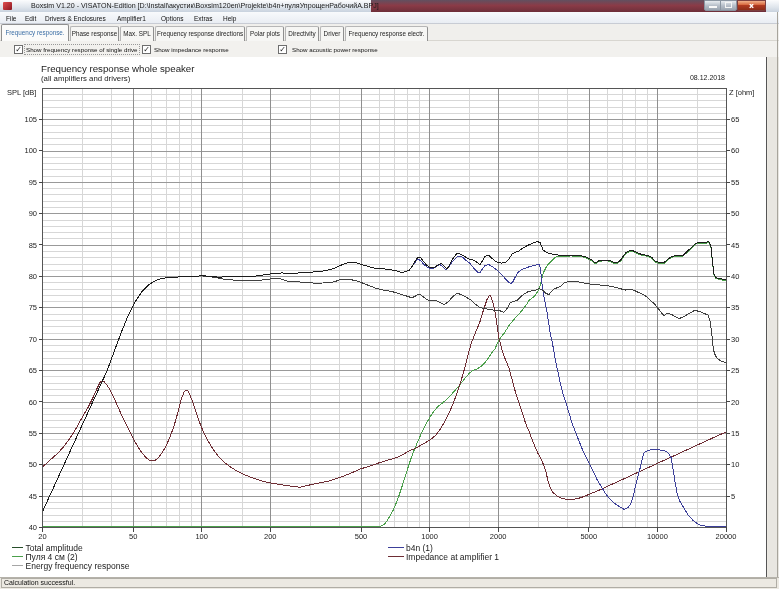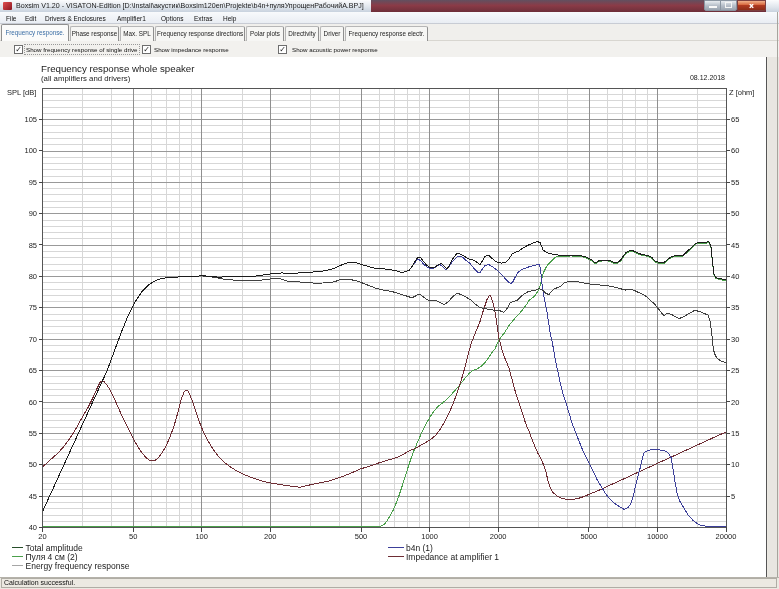--- a/index.html
+++ b/index.html
@@ -5,21 +5,21 @@
 body{width:779px;height:589px;position:relative;font-family:"Liberation Sans",sans-serif;background:#ece9e2;overflow:hidden}
 .abs{position:absolute}
 .tab{position:absolute;top:2px;height:15px;background:#f6f6f4;border:1px solid #b6b6b6;border-right:1px solid #8f8f8f;border-bottom:none;border-radius:2px 2px 0 0;font-size:6.3px;text-align:center;line-height:14px;color:#222;overflow:hidden;white-space:nowrap}
 .cb{position:absolute;top:4px;width:9px;height:9px;background:#fff;border:1px solid #6e6e6e;font-size:8px;line-height:8px;text-align:center;color:#222}
 </style></head>
 <body>
 
 <div class="abs" style="left:0;top:0;width:779px;height:12px;background:linear-gradient(180deg,#fbfcfd,#dfe5ec 60%,#c8d2de)"></div>
 <div class="abs" style="left:371px;top:0;width:395px;height:12px;background:linear-gradient(180deg,#625060,#8a3b47 45%,#6e2f3a)"></div>
 <div class="abs" style="left:3px;top:2px;width:9px;height:8px;background:linear-gradient(135deg,#e05050,#8c1620);border-radius:1px"></div>
-<div class="abs" style="left:16px;top:2px;font-size:7.1px;color:#1a1a1a;white-space:nowrap">Boxsim V1.20 - VISATON-Edition [D:\Install\акустик\Boxsim120en\Projekte\b4n+пуляУпрощенРабочийА.BPJ]</div>
+<div class="abs" style="left:31px;top:2px;font-size:7.1px;color:#1a1a1a;white-space:nowrap">Boxsim V1.20 - VISATON-Edition [D:\Install\акустик\Boxsim120en\Projekte\b4n+пуляУпрощенРабочийА.BPJ]</div>
 
 <div class="abs" style="left:704px;top:0;width:33px;height:11px;background:linear-gradient(180deg,#e8ecf0,#b8c0ca 50%,#9aa4b0);border:1px solid #8a95a1;border-radius:0 0 2px 2px"></div>
 <div class="abs" style="left:720px;top:1px;width:1px;height:9px;background:#8a95a1"></div>
 <div class="abs" style="left:709px;top:6px;width:8px;height:2px;background:#f8f8f8"></div>
 <div class="abs" style="left:725px;top:2px;width:7px;height:6px;border:1px solid #f4f4f4"></div>
 <div class="abs" style="left:737px;top:0;width:29px;height:11px;background:linear-gradient(180deg,#f0b08a,#d6633a 45%,#b03a20 50%,#8c2c18);border:1px solid #7d4040;border-radius:0 0 2px 2px"></div>
 <div class="abs" style="left:737px;top:1px;width:29px;font-size:8px;color:#fff;text-align:center;line-height:9px;font-weight:bold;text-shadow:0 0 1px #fff">x</div>
 
 <div class="abs" style="left:0;top:12px;width:779px;height:12px;background:linear-gradient(180deg,#f8fafc,#e9edf3);border-bottom:1px solid #c8ccd4;font-size:6.5px;color:#111">
 <span class="abs" style="left:6px;top:3px">File</span>

